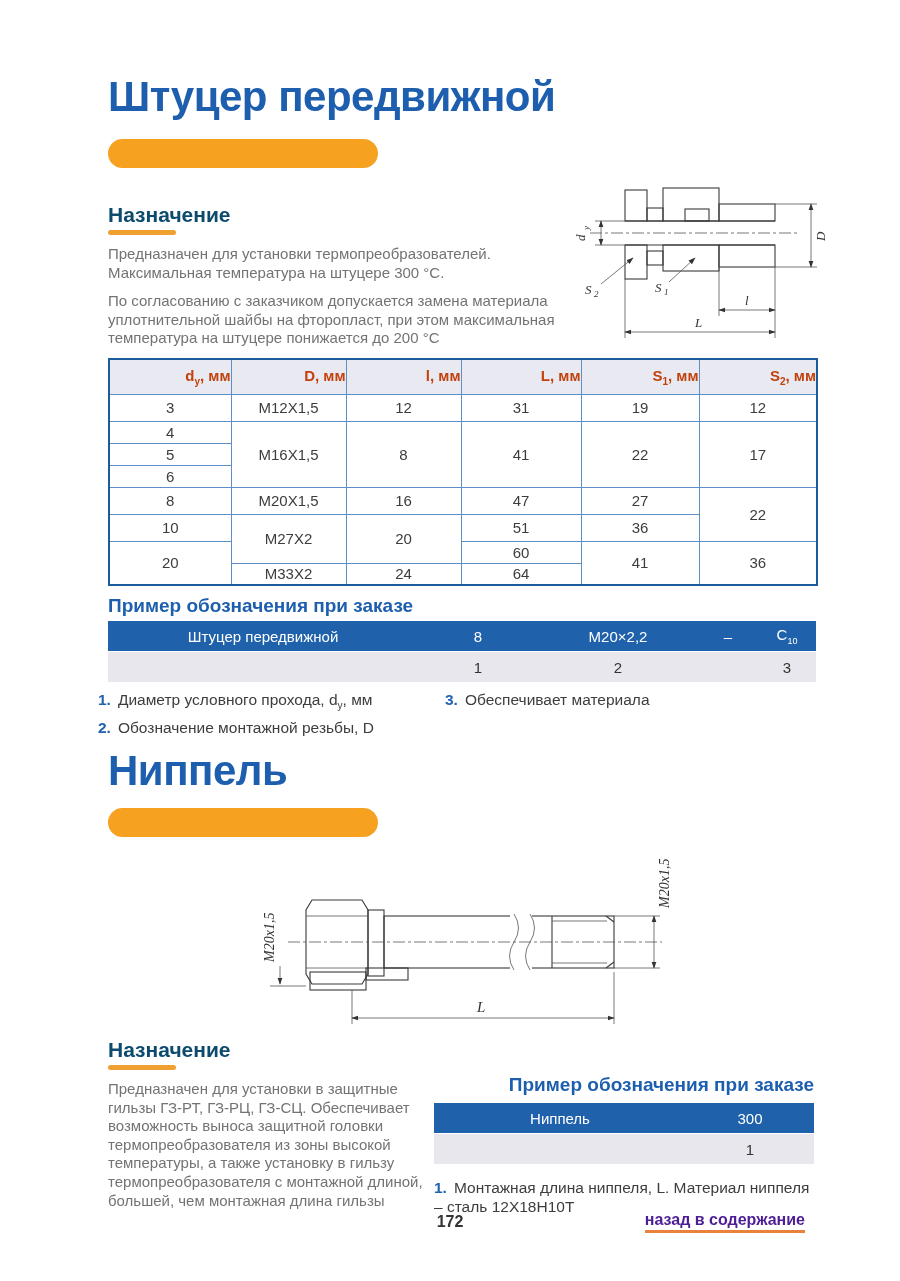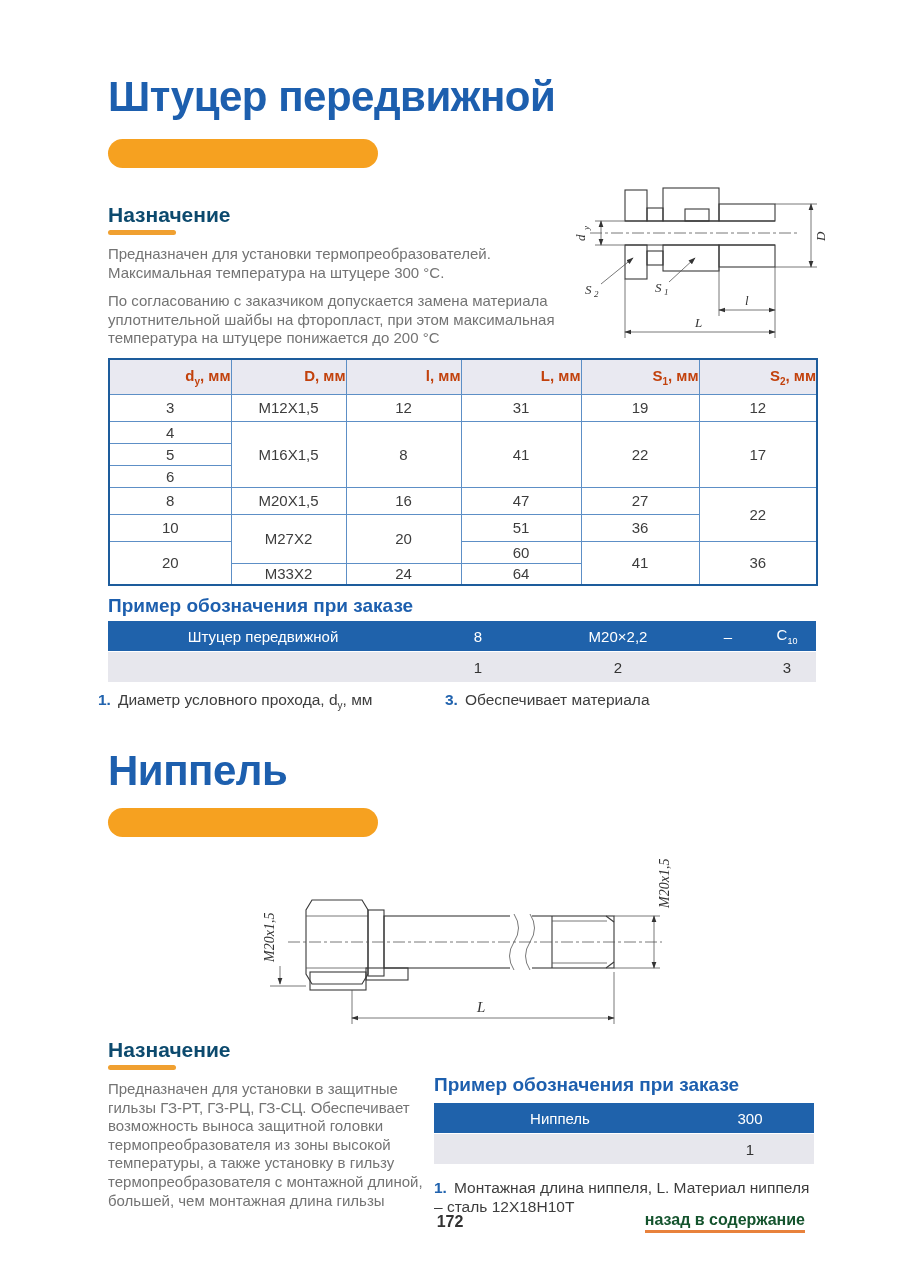--- a/index.html
+++ b/index.html
@@ -5,21 +5,21 @@
   html,body{margin:0;padding:0;background:#ffffff;}
   .page{position:relative;width:900px;height:1281px;background:#ffffff;overflow:hidden;
         font-family:"Liberation Sans",sans-serif;color:#3d3d3d;}
   .abs{position:absolute;}
   .title{position:absolute;left:108px;margin:0;font-size:42px;font-weight:bold;
          color:#1d5fae;letter-spacing:-0.5px;line-height:1.1;}
   .orange-bar{position:absolute;left:108px;width:270px;height:29px;background:#f6a120;border-radius:15px;}
   .subhead{font-size:21px;font-weight:bold;color:#0c4a6e;line-height:1.1;}
   .subhead-line{width:68px;height:5px;background:#f0a030;border-radius:3px;margin-top:4px;}
   .body-text{font-size:15px;line-height:1.24;color:#737373;margin:10px 0 0 0;}
-  .order-heading{font-size:19px;font-weight:bold;color:#1d5fae;}
+  .order-heading{font-size:19px;font-weight:bold;color:#1d5fae;text-align:right;}
 
   
   .spec-wrap{position:absolute;left:108px;top:358px;width:710px;}
   table.spec{border-collapse:collapse;width:708px;border:2px solid #1d5c9c;table-layout:fixed;}
   .spec th,.spec td{border:1px solid #5d8fc6;text-align:center;vertical-align:middle;
                     font-size:15px;padding:0;}
   .spec th{background:#e9e9f1;color:#c2410c;font-weight:bold;text-align:right;}
   .spec td{background:#ffffff;color:#3d3d3d;}
   .spec thead tr{height:35px;}
   tr.h27{height:27px;} tr.h22{height:22px;}
@@ -33,21 +33,21 @@
   .g1{grid-template-columns:310px 120px 160px 60px 58px;}
   .g2{grid-template-columns:252px 128px;}
   .order-row sub{font-size:9px;}
 
   .note{font-size:15.5px;line-height:1.25;color:#3d3d3d;margin-bottom:5px;}
   .note-num{color:#2163ae;font-weight:bold;margin-right:7px;}
   .note sub{font-size:10px;}
 
   .footer-page{position:absolute;left:0;top:1213px;width:900px;text-align:center;
                font-size:16px;font-weight:bold;color:#333333;}
-  .footer-link{position:absolute;top:1211px;right:95px;font-size:16px;font-weight:bold;color:#14532d;
+  .footer-link{position:absolute;top:1211px;right:95px;font-size:16px;font-weight:bold;color:#4c1d95;
                border-bottom:3px solid #e8823c;padding-bottom:1px;cursor:pointer;text-align:right;}
 
   
   svg .ln{stroke:#3a3a3a;stroke-width:1.1;fill:none;}
   svg .thin{stroke:#555555;stroke-width:0.8;fill:none;}
   svg .cl{stroke:#555555;stroke-width:0.8;fill:none;stroke-dasharray:12 3 3 3;}
   svg .dim{font-family:"Liberation Serif",serif;font-style:italic;font-size:13px;fill:#333333;}
   svg .dim-s{font-family:"Liberation Serif",serif;font-style:italic;font-size:9px;fill:#333333;}
   svg .dim-lg{font-family:"Liberation Serif",serif;font-style:italic;font-size:15px;fill:#333333;}
 </style>
@@ -218,20 +218,21 @@
       <div class="oc">1</div>
       <div class="oc">2</div>
       <div class="oc"></div>
       <div class="oc">3</div>
     </div>
   </div>
 
   <div class="abs" style="left:98px;top:690px;width:710px;display:grid;grid-template-columns:347px auto;">
     <div>
       <div class="note"><span class="note-num">1.</span><span>Диаметр условного прохода, d</span><sub>у</sub><span>, мм</span></div>
+      <div class="note"><span class="note-num">2.</span><span>Обозначение монтажной резьбы, D</span><sub></sub><span></span></div>
     </div>
     <div>
       <div class="note"><span class="note-num">3.</span><span>Обеспечивает материала</span><sub></sub><span></span></div>
     </div>
   </div>
 
   <h1 class="title" style="top:748px;">Ниппель</h1>
   <div class="orange-bar" style="top:808px;"></div>
 
   <svg class="abs" style="left:222px;top:832px;" width="455" height="200" viewBox="0 0 455 200">

